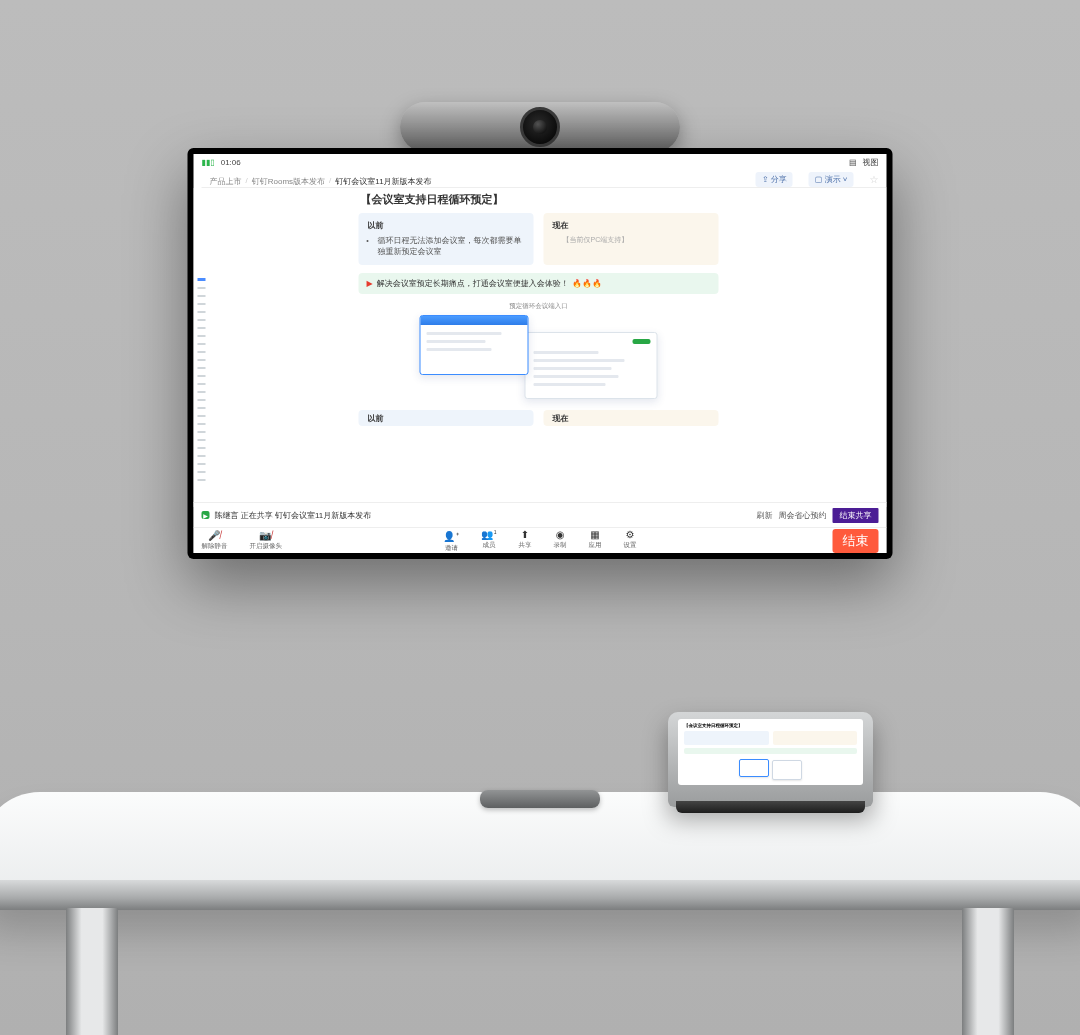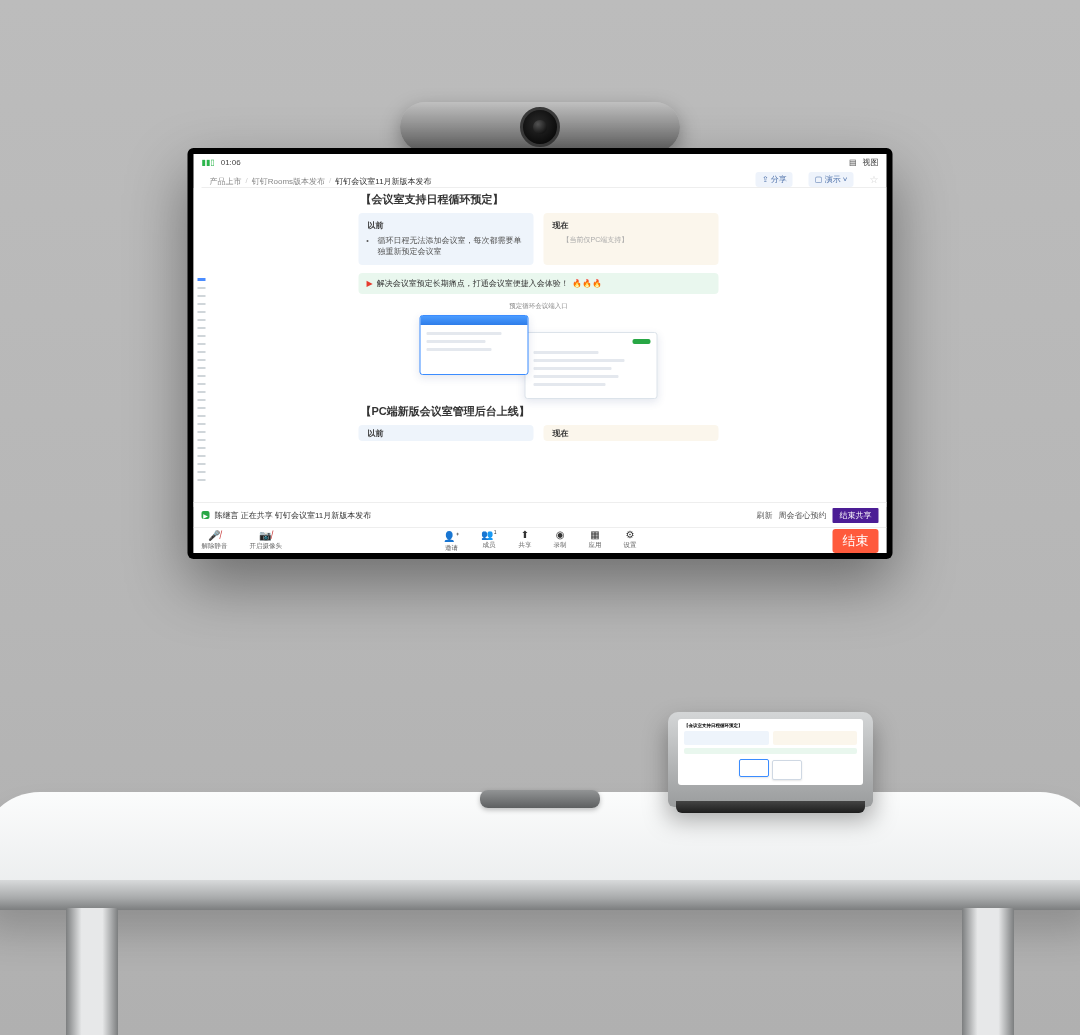--- a/index.html
+++ b/index.html
@@ -347,21 +347,20 @@
               <div class="line" style="left:8px;top:50px;width:55%;"></div>
             </div>
             <div class="win a">
               <div class="line" style="left:6px;top:16px;width:70%;"></div>
               <div class="line" style="left:6px;top:24px;width:55%;"></div>
               <div class="line" style="left:6px;top:32px;width:60%;"></div>
             </div>
           </div>
         </div>
 
-        <h2>【PC端新版会议室管理后台上线】</h2>
         <div class="panels2">
           <div class="panel before">
             <div class="label">以前</div>
           </div>
           <div class="panel after">
             <div class="label">现在</div>
           </div>
         </div>
       </div>
     </div>

